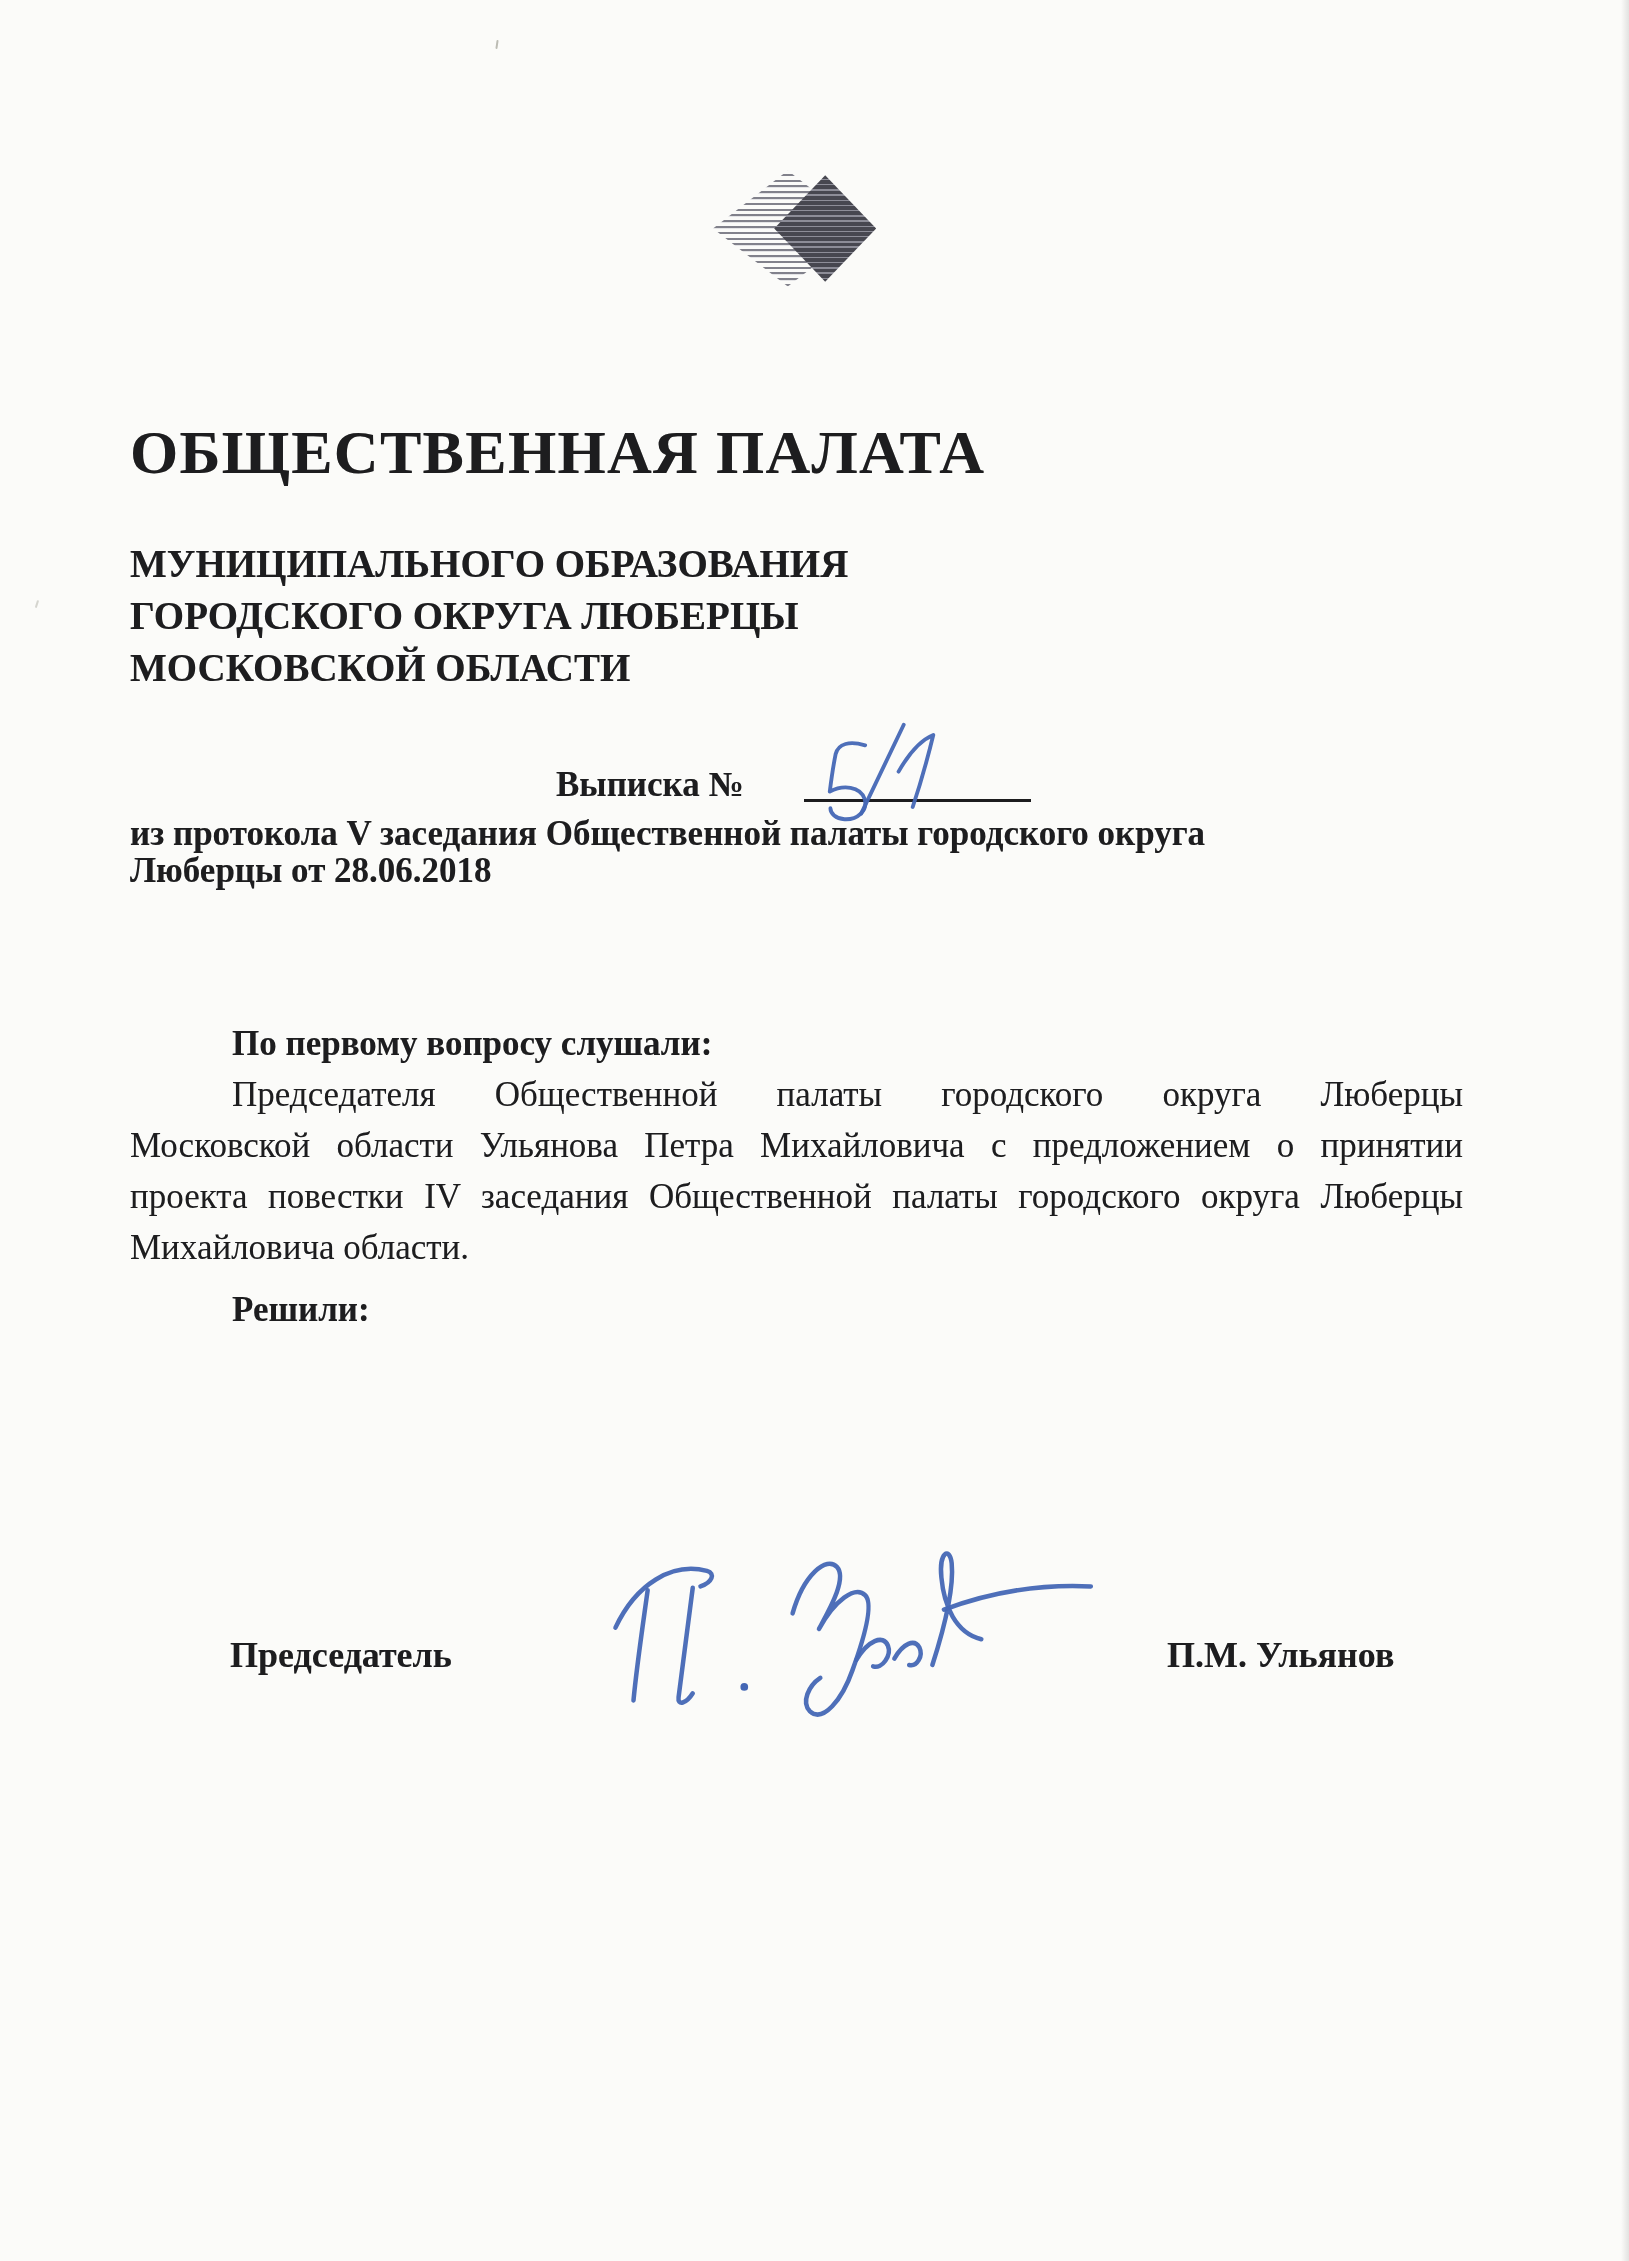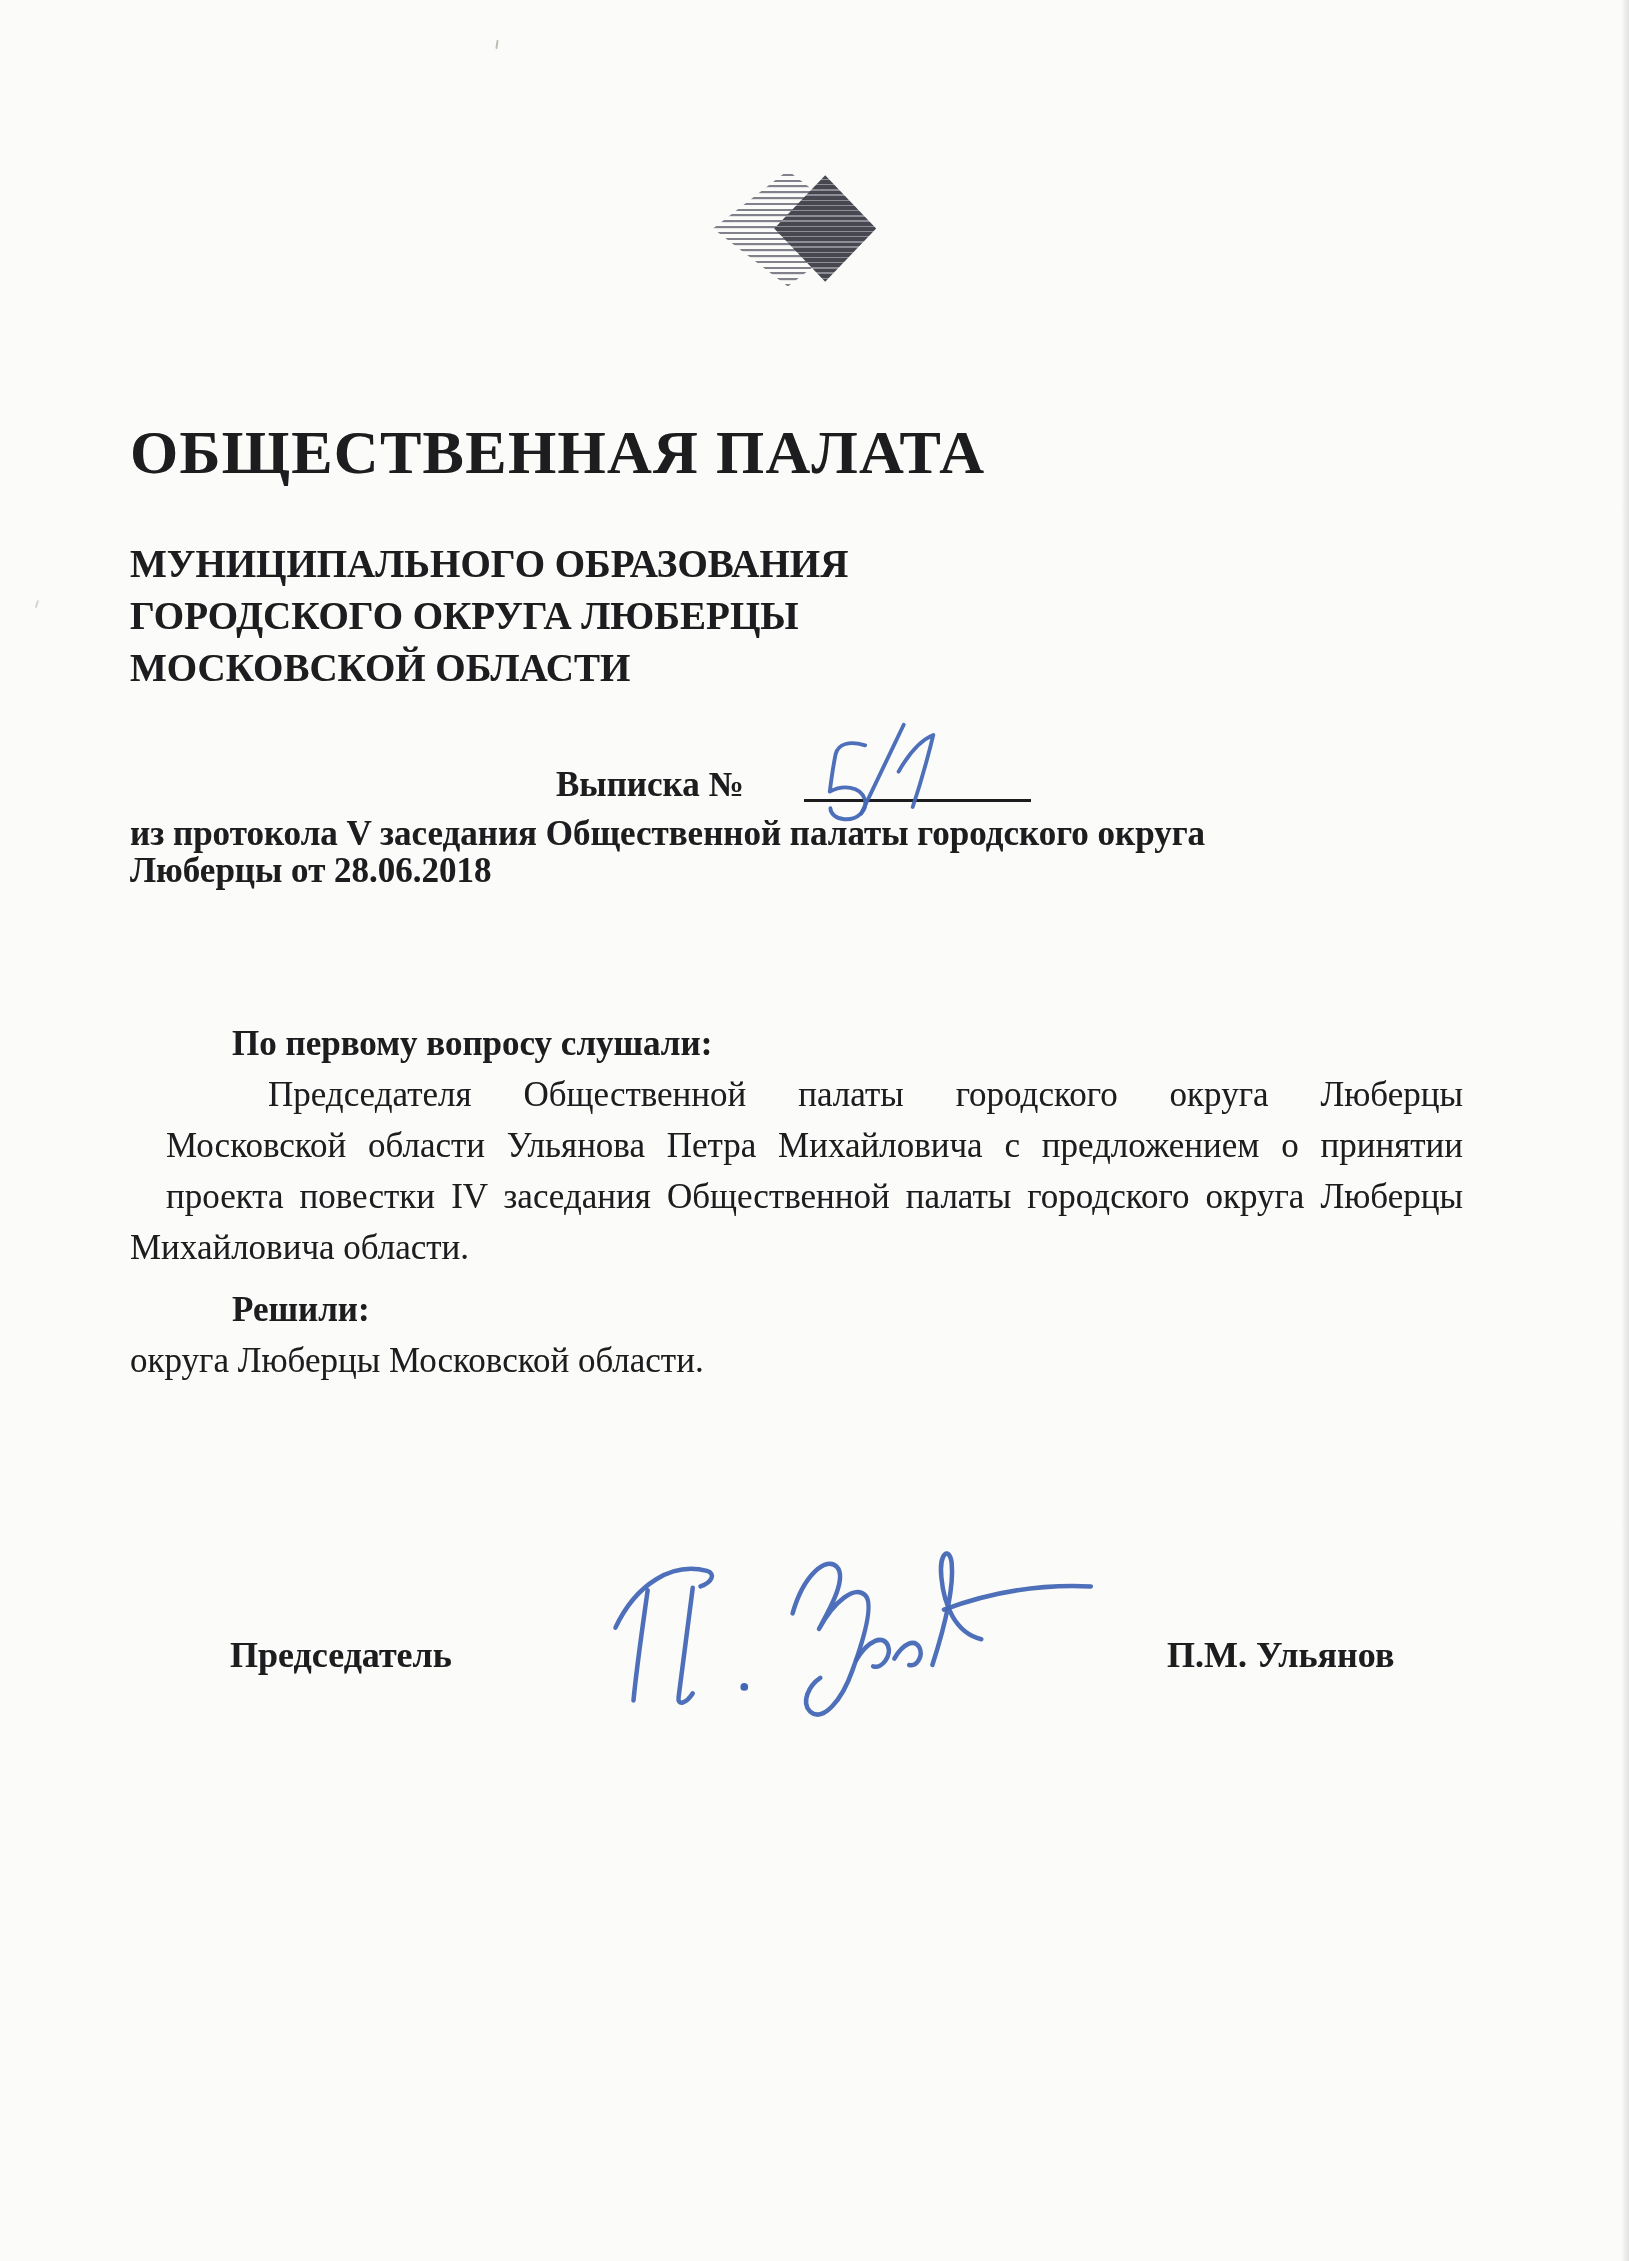--- a/index.html
+++ b/index.html
@@ -47,21 +47,21 @@
     text-shadow:0 0 0.6px rgba(20,20,20,0.3);}
   .protocol-l2{top:851px;font-size:35px;line-height:40px;font-weight:bold;
     text-shadow:0 0 0.6px rgba(20,20,20,0.3);}
 
   
   .body-text{position:absolute;left:130px;top:1018px;width:1333px;
     font-size:35px;line-height:51px;
     text-shadow:0 0 0.6px rgba(20,20,20,0.28);}
   .h-bold{font-weight:bold;text-indent:102px;}
   .h2-gap{margin-top:11px;}
-  .jline{text-align:justify;text-align-last:justify;margin-left:36px;}
+  .jline{text-align:justify;text-align-last:justify;}
   .lline{text-align:left;}
   .indent{text-indent:102px;}
 
   
   .sig-role{position:absolute;left:230px;top:1635px;font-size:36px;line-height:41px;font-weight:bold;
     text-shadow:0 0 0.6px rgba(20,20,20,0.3);}
   .sig-name{position:absolute;left:1167px;top:1635px;font-size:36px;line-height:41px;font-weight:bold;
     text-shadow:0 0 0.6px rgba(20,20,20,0.3);}
   .sig-ink{position:absolute;left:596px;top:1531px;width:522px;height:219px;}
   .pen{fill:none;stroke:#4467b5;stroke-width:7;stroke-linecap:round;stroke-linejoin:round;opacity:0.95;}
@@ -99,21 +99,20 @@
   <div class="center-band protocol-l2">Люберцы от 28.06.2018</div>
 
   <div class="body-text">
     <div class="h-bold">По первому вопросу слушали:</div>
     <div class="jline indent">Председателя   Общественной   палаты   городского   округа   Люберцы</div>
     <div class="jline">Московской области Ульянова Петра Михайловича с предложением о принятии</div>
     <div class="jline">проекта повестки IV заседания Общественной палаты городского округа Люберцы</div>
     <div class="lline">Михайловича области.</div>
 
     <div class="h-bold h2-gap">Решили:</div>
-    <div class="lline">округа Люберцы Московской области.</div>
   </div>
 
   <div class="sig-role">Председатель</div>
 
   <svg class="sig-ink" viewBox="0 0 810 340" aria-label="П.М. Ульянов">
 
     <path class="pen" d="M30,150 C62,82 118,48 172,62 C186,66 180,80 162,86"></path>
     <path class="pen" d="M80,92 C72,150 63,210 58,263"></path>
     <path class="pen" d="M150,88 C142,152 133,216 128,258 C126,272 140,268 150,252"></path>
     <circle cx="230" cy="242" r="6" fill="#4467b5"></circle>

